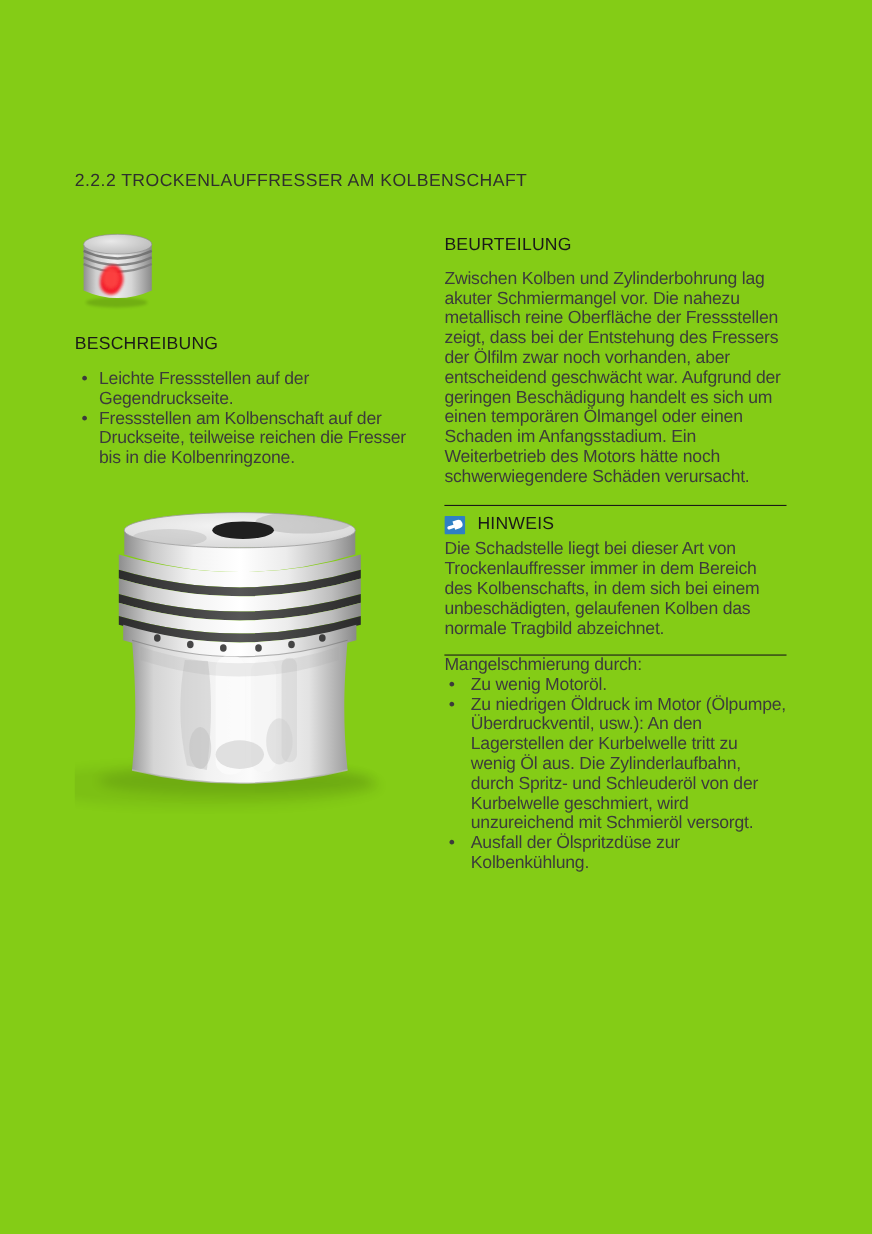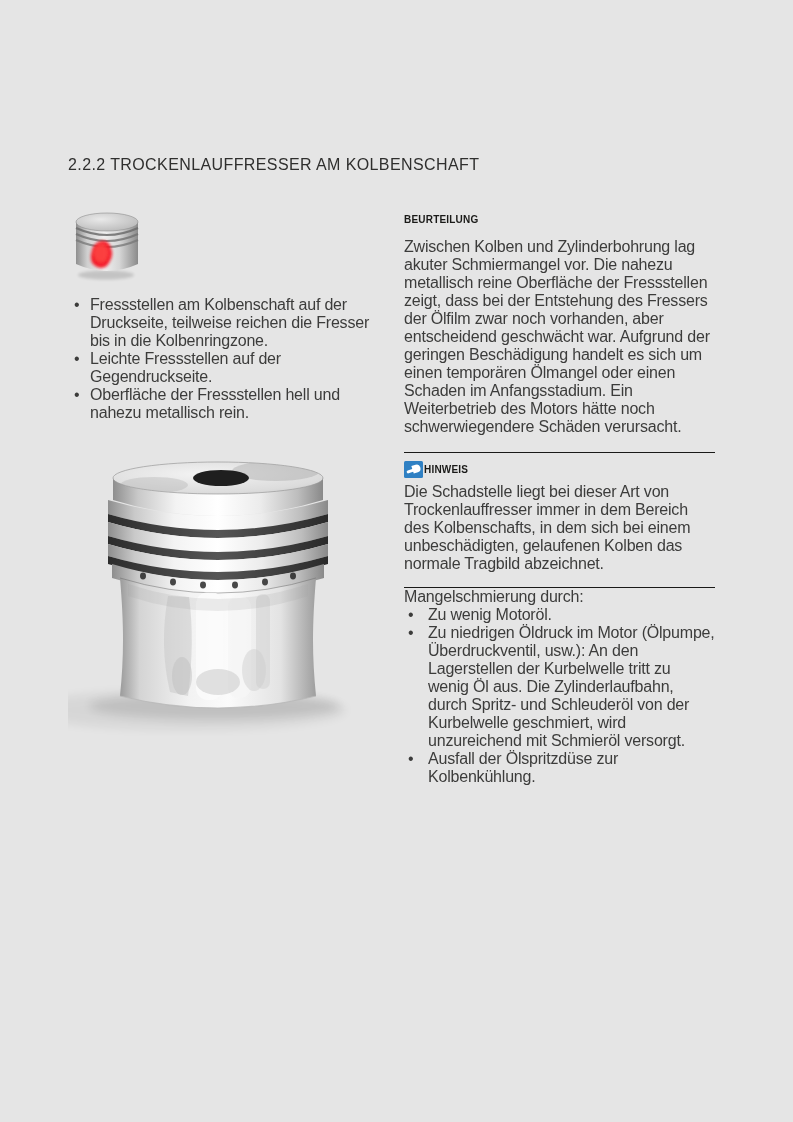--- a/index.html
+++ b/index.html
@@ -11,34 +11,34 @@
   }
   *{margin:0;padding:0;box-sizing:border-box;}
   html,body{background:#ffffff;}
   body{
     font-family:"Liberation Sans","DejaVu Sans",sans-serif;
     color:var(--text);
   }
   .page{
     position:relative;
     width:793px;height:1122px;
-    background:#e5e5e5;
+    background:#84cc16;
     overflow:hidden;
     margin:0 auto;
   }
   .page-title{
     position:absolute;left:68px;top:156px;
     font-size:16px;font-weight:400;letter-spacing:.4px;
     color:#2f2f2e;white-space:nowrap;
   }
   .col-left{position:absolute;left:68px;top:206px;width:322px;}
   .col-right{position:absolute;left:404px;top:206px;width:311px;}
 
   .section-heading{
-    font-size:10px;font-weight:700;letter-spacing:.2px;
+    font-size:16px;font-weight:400;letter-spacing:.2px;
     color:var(--heading);
   }
   .body-text{
     font-size:16px;line-height:18px;letter-spacing:-.2px;
     color:var(--text);
   }
   .col-left .section-heading{margin-top:22px;}
   .col-right .section-heading{margin-top:8px;}
 
   ul.plain{list-style:none;margin:0;padding:0;}
@@ -57,21 +57,21 @@
 
   .beurteilung-body{margin-top:13px;}
   .rule{
     border:0;border-top:1px solid var(--rule);
     height:0;width:100%;
   }
   .rule.rule-top{margin-top:16px;}
   .rule.rule-bottom{margin-top:14px;}
   .hinweis-head{
     margin-top:8px;
-    display:flex;align-items:center;gap:1px;
+    display:flex;align-items:center;gap:11px;
   }
   .hinweis-icon{flex:0 0 auto;display:block;}
   .hinweis-body{margin-top:5px;}
   .ursachen-heading{margin-top:28px;}
   .ursachen-intro{}
 
   .thumb{display:block;}
   .photo{display:block;margin-top:22px;}
 </style>
 </head>
@@ -109,25 +109,25 @@
       <path d="M8,22 Q39,36 70,22" fill="none" stroke="#6c6c6c" stroke-width="2.2" opacity=".85"></path>
       <path d="M8,28 Q39,42 70,28" fill="none" stroke="#707070" stroke-width="2.2" opacity=".8"></path>
       <path d="M8,34 Q39,48 70,34" fill="none" stroke="#757575" stroke-width="2.2" opacity=".75"></path>
 
       <g filter="url(#tBlur)">
         <path d="M30,36 q10,-4 13,6 q3,8 -2,15 q-4,7 -12,4 q-7,-3 -6,-12 q1,-10 7,-13 Z" fill="#f5121b" opacity=".92"></path>
         <ellipse cx="33" cy="47" rx="7" ry="9" fill="#ff4a4a" opacity=".7"></ellipse>
       </g>
     </svg>
 
+    <h3 class="section-heading">BESCHREIBUNG</h3>
 
     <ul class="plain body-text">
+      <li>Leichte Fressstellen auf der Gegendruckseite.</li>
       <li>Fressstellen am Kolbenschaft auf der Druckseite, teilweise reichen die Fresser bis in die Kolbenringzone.</li>
-      <li>Leichte Fressstellen auf der Gegendruckseite.</li>
-      <li>Oberfläche der Fressstellen hell und nahezu metallisch rein.</li>
     </ul>
 
     <svg class="photo" width="312" height="292" viewBox="0 0 312 292" aria-hidden="true">
       <defs>
         <linearGradient id="metalV" x1="0" y1="0" x2="1" y2="0">
           <stop offset="0" stop-color="#8e8e8e"></stop>
             <stop offset=".12" stop-color="#c9c9c9"></stop>
           <stop offset=".3" stop-color="#f3f3f3"></stop>
             <stop offset=".5" stop-color="#ffffff"></stop>
           <stop offset=".7" stop-color="#ececec"></stop>

